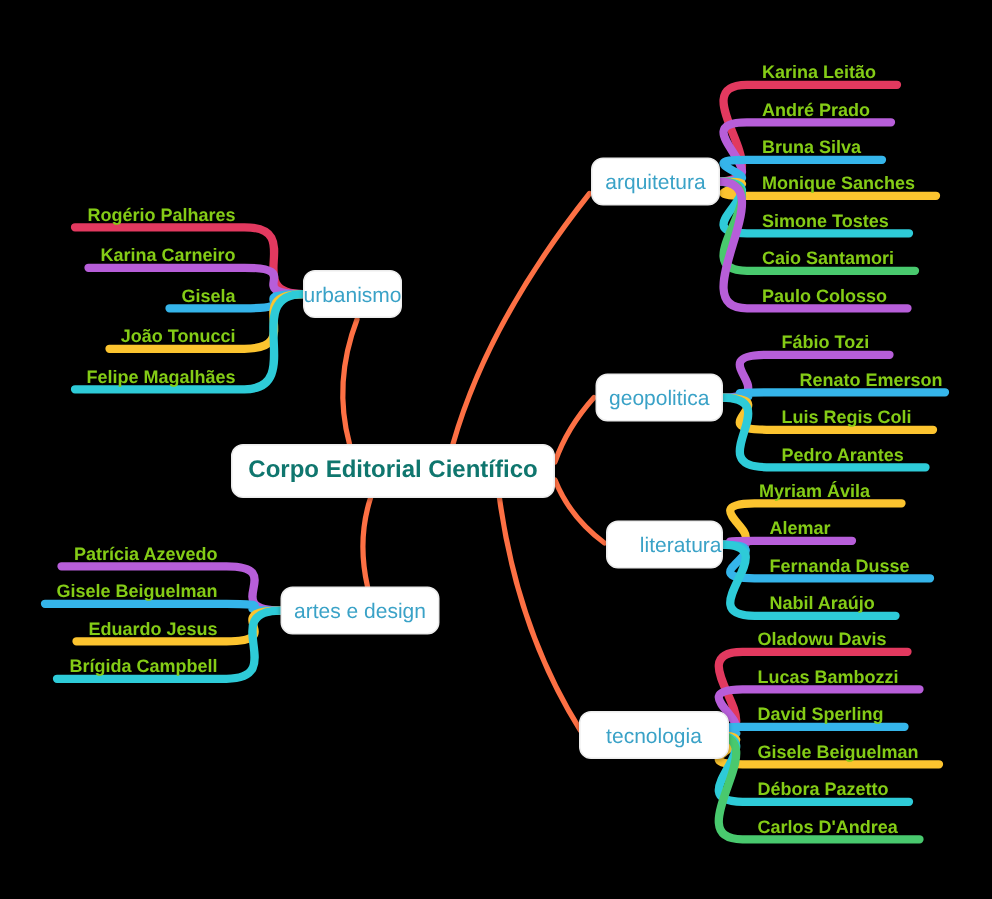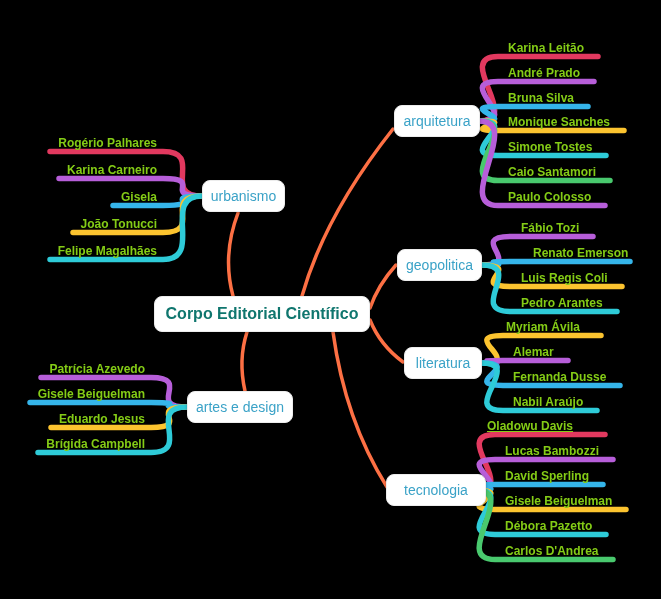--- a/index.html
+++ b/index.html
@@ -59,21 +59,21 @@
       <path d="M 613 459.5 L 495 459.5 C 450 459.5 520 490 475 490" stroke="#b75ed9" stroke-width="5.5" fill="none" stroke-linecap="round"></path>
       <path d="M 603 484.5 L 495 484.5 C 450 484.5 520 490 475 490" stroke="#35b5ea" stroke-width="5.5" fill="none" stroke-linecap="round"></path>
       <path d="M 626 509.5 L 495 509.5 C 450 509.5 520 490 475 490" stroke="#fcc42f" stroke-width="5.5" fill="none" stroke-linecap="round"></path>
       <path d="M 606 534.5 L 495 534.5 C 450 534.5 520 490 475 490" stroke="#2ecbd8" stroke-width="5.5" fill="none" stroke-linecap="round"></path>
       <path d="M 613 559.5 L 495 559.5 C 450 559.5 520 490 475 490" stroke="#49c96e" stroke-width="5.5" fill="none" stroke-linecap="round"></path>
     </svg>
   <div class="node center-node" style="left:154px;top:296px;width:216px;height:36px;">
     <span>Corpo Editorial Científico</span>
   </div>
 
-<div class="node branch-node" style="left: 202px; top: 180px; width: 83px; height: 32px;">
+<div class="node branch-node" style="left: 202px; top: 180px; width: 66px; height: 32px;">
       <span>urbanismo</span>
     </div>
     <div class="leaf" style="top: 136px; right: 504px;">Rogério Palhares</div>
     <div class="leaf" style="top: 163px; right: 504px;">Karina Carneiro</div>
     <div class="leaf" style="top: 190px; right: 504px;">Gisela</div>
     <div class="leaf" style="top: 217px; right: 504px;">João Tonucci</div>
     <div class="leaf" style="top: 244px; right: 504px;">Felipe Magalhães</div>
     <div class="node branch-node" style="left: 394px; top: 105px; width: 86px; height: 32px;">
       <span>arquitetura</span>
     </div>
@@ -84,36 +84,36 @@
     <div class="leaf" style="top: 140px; left: 508px;">Simone Tostes</div>
     <div class="leaf" style="top: 165px; left: 508px;">Caio Santamori</div>
     <div class="leaf" style="top: 190px; left: 508px;">Paulo Colosso</div>
     <div class="node branch-node" style="left: 397px; top: 249px; width: 85px; height: 32px;">
       <span>geopolitica</span>
     </div>
     <div class="leaf" style="top: 221px; left: 521px;">Fábio Tozi</div>
     <div class="leaf" style="top: 246px; left: 521px; padding-left: 12px;">Renato Emerson</div>
     <div class="leaf" style="top: 271px; left: 521px;">Luis Regis Coli</div>
     <div class="leaf" style="top: 296px; left: 521px;">Pedro Arantes</div>
-    <div class="node branch-node" style="left: 404px; top: 347px; width: 78px; height: 32px;">
+    <div class="node branch-node" style="left: 404px; top: 347px; width: 78px; height: 32px; justify-content: flex-end;">
       <span>literatura</span>
     </div>
     <div class="leaf" style="top: 320px; left: 506px;">Myriam Ávila</div>
     <div class="leaf" style="top: 345px; left: 513px;">Alemar</div>
     <div class="leaf" style="top: 370px; left: 513px;">Fernanda Dusse</div>
     <div class="leaf" style="top: 395px; left: 513px;">Nabil Araújo</div>
     <div class="node branch-node" style="left: 187px; top: 391px; width: 106px; height: 32px;">
       <span>artes e design</span>
     </div>
     <div class="leaf" style="top: 362px; right: 516px;">Patrícia Azevedo</div>
     <div class="leaf" style="top: 387px; right: 516px;">Gisele Beiguelman</div>
     <div class="leaf" style="top: 412px; right: 516px;">Eduardo Jesus</div>
     <div class="leaf" style="top: 437px; right: 516px;">Brígida Campbell</div>
     <div class="node branch-node" style="left: 386px; top: 474px; width: 100px; height: 32px; justify-content: center;">
       <span>tecnologia</span>
     </div>
-    <div class="leaf" style="top: 419px; left: 487px; text-decoration: underline;">Oladowu Davis</div>
+    <div class="leaf" style="top: 419px; left: 505px;">Oladowu Davis</div>
     <div class="leaf" style="top: 444px; left: 505px;">Lucas Bambozzi</div>
     <div class="leaf" style="top: 469px; left: 505px;">David Sperling</div>
     <div class="leaf" style="top: 494px; left: 505px;">Gisele Beiguelman</div>
     <div class="leaf" style="top: 519px; left: 505px;">Débora Pazetto</div>
     <div class="leaf" style="top: 544px; left: 505px;">Carlos D'Andrea</div>
   </div>
 
 </body></html>

